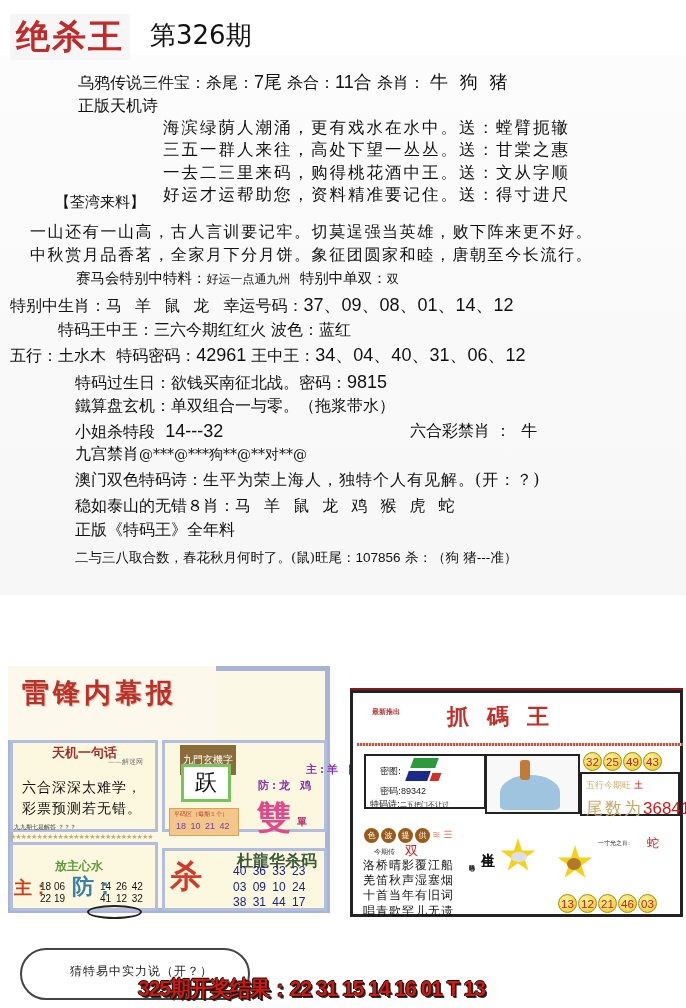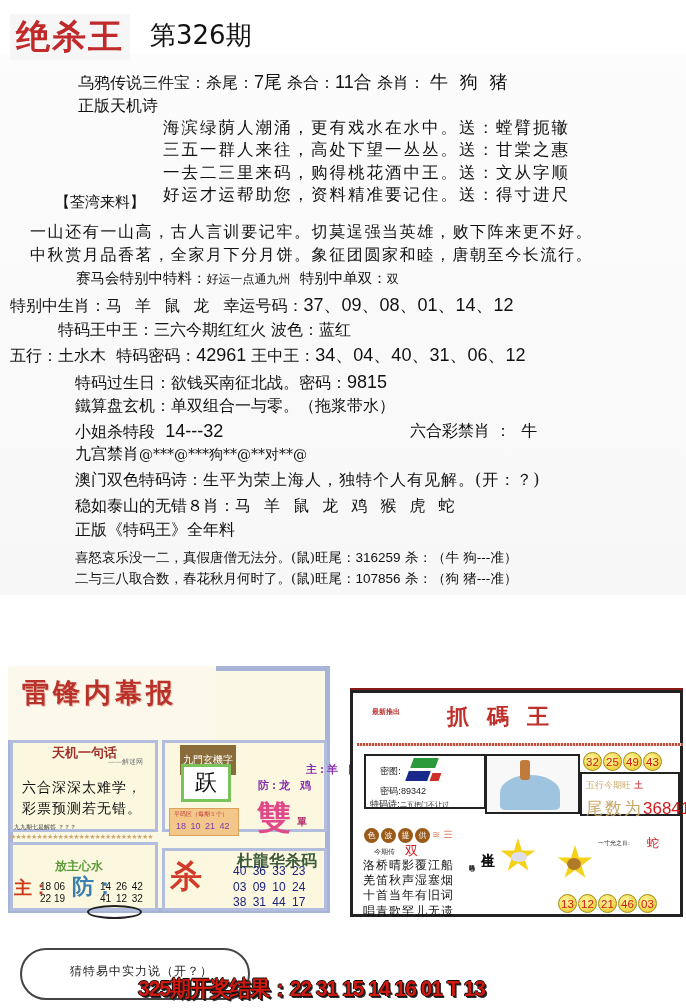--- a/index.html
+++ b/index.html
@@ -154,23 +154,20 @@
 </div>
 
 <div class="abs ln" style="left:75px;top:496px;">
   <span>稳如泰山的无错８肖：</span><span style="letter-spacing:4px;">马 羊 鼠 龙 鸡 猴 虎 蛇</span>
 </div>
 
 <div class="abs ln" style="left:75px;top:520px;">正版《特码王》全年料</div>
 
 <div class="abs" style="left:75px;top:547px;font-size:13.5px;line-height:1.5;">
   <div>
-    <span>喜怒哀乐没一二，真假唐僧无法分。(鼠)旺尾：</span><span style="font-family:'Liberation Sans',sans-serif;">316259</span><span> 杀：</span><span>（牛 狗---准）</span>
-  </div>
-  <div>
     <span>二与三八取合数，春花秋月何时了。(鼠)旺尾：</span><span style="font-family:'Liberation Sans',sans-serif;">107856</span><span> 杀：</span><span>（狗 猪---准）</span>
   </div>
 </div>
 
 <div class="abs lbox"></div>
 <div class="abs lbox-head"></div>
 <div class="abs lb-title">雷锋内幕报</div>
 
 <div class="abs cell tianji"></div>
 <div class="abs tianji-title">天机一句话</div>

